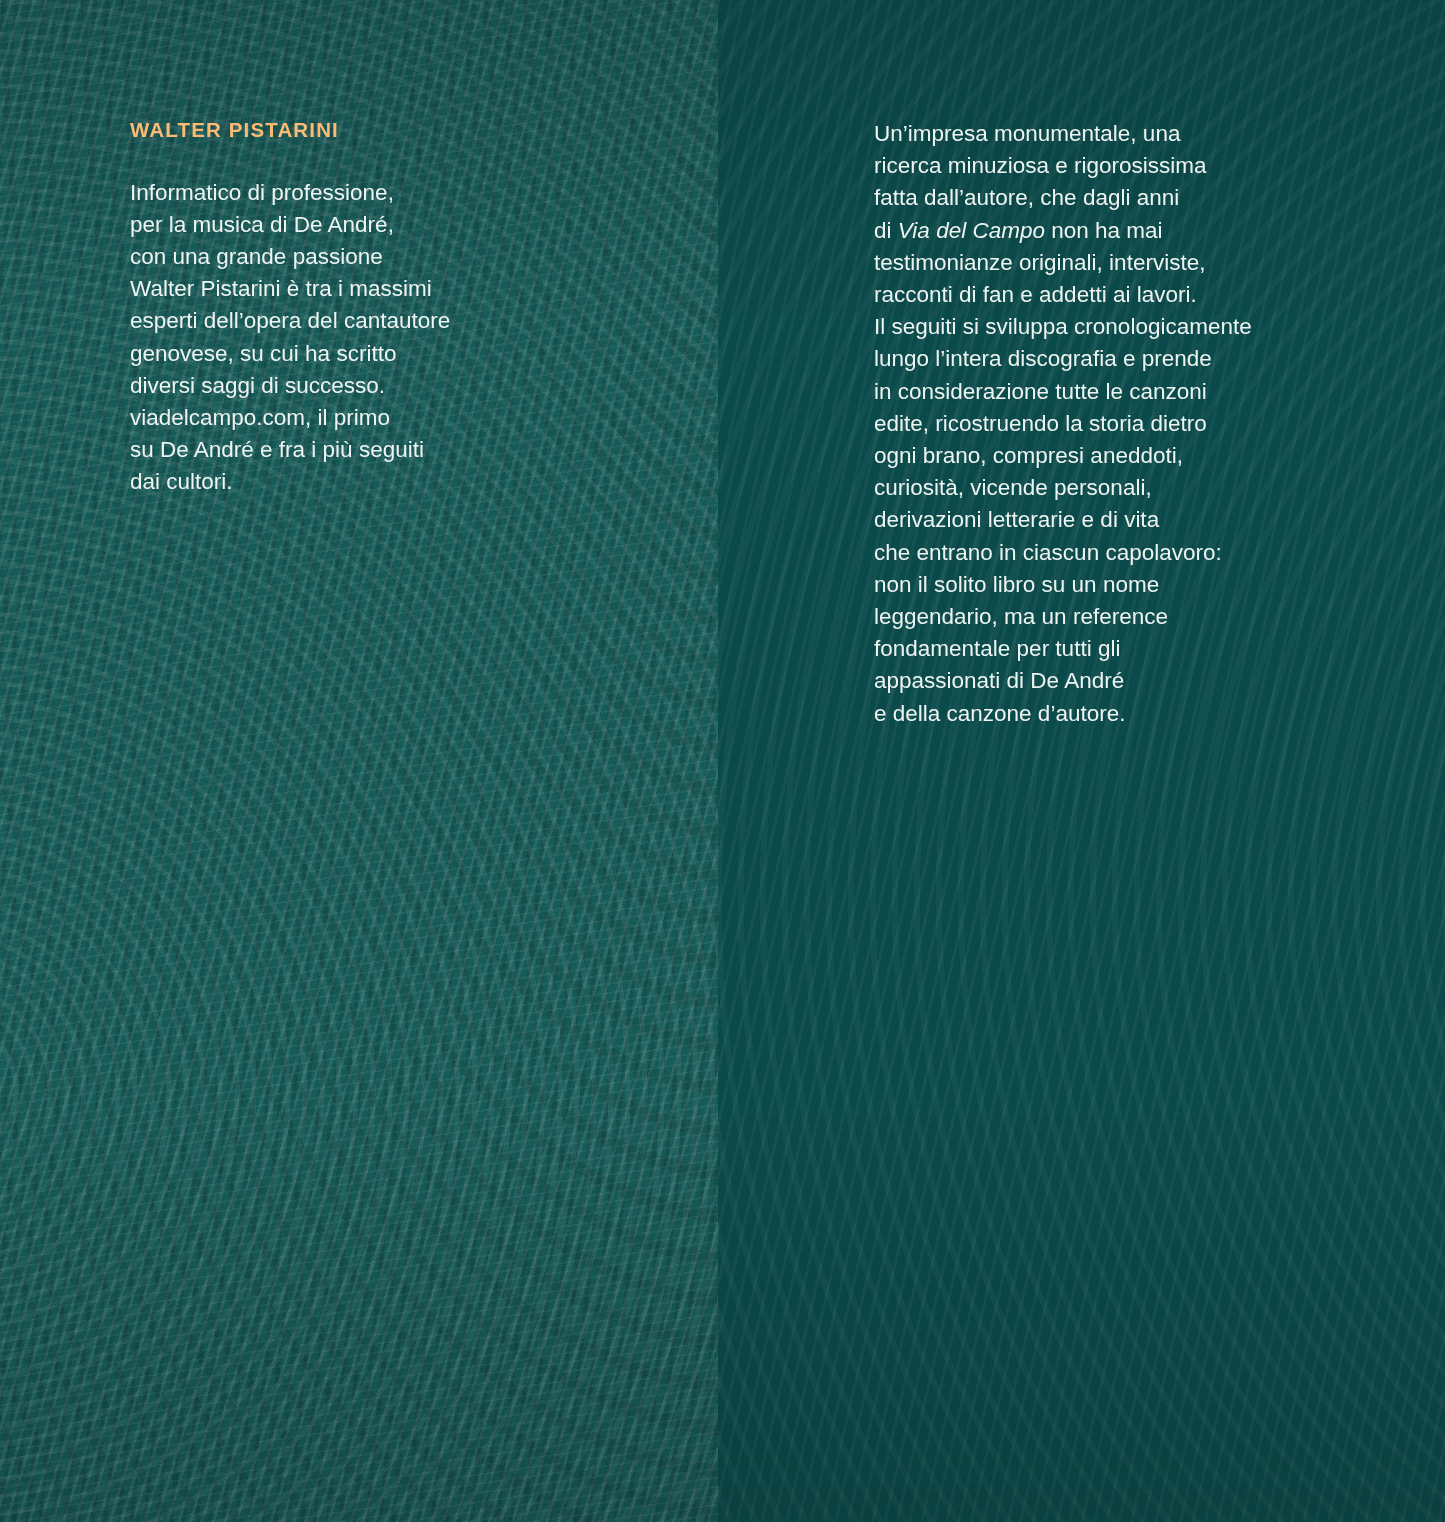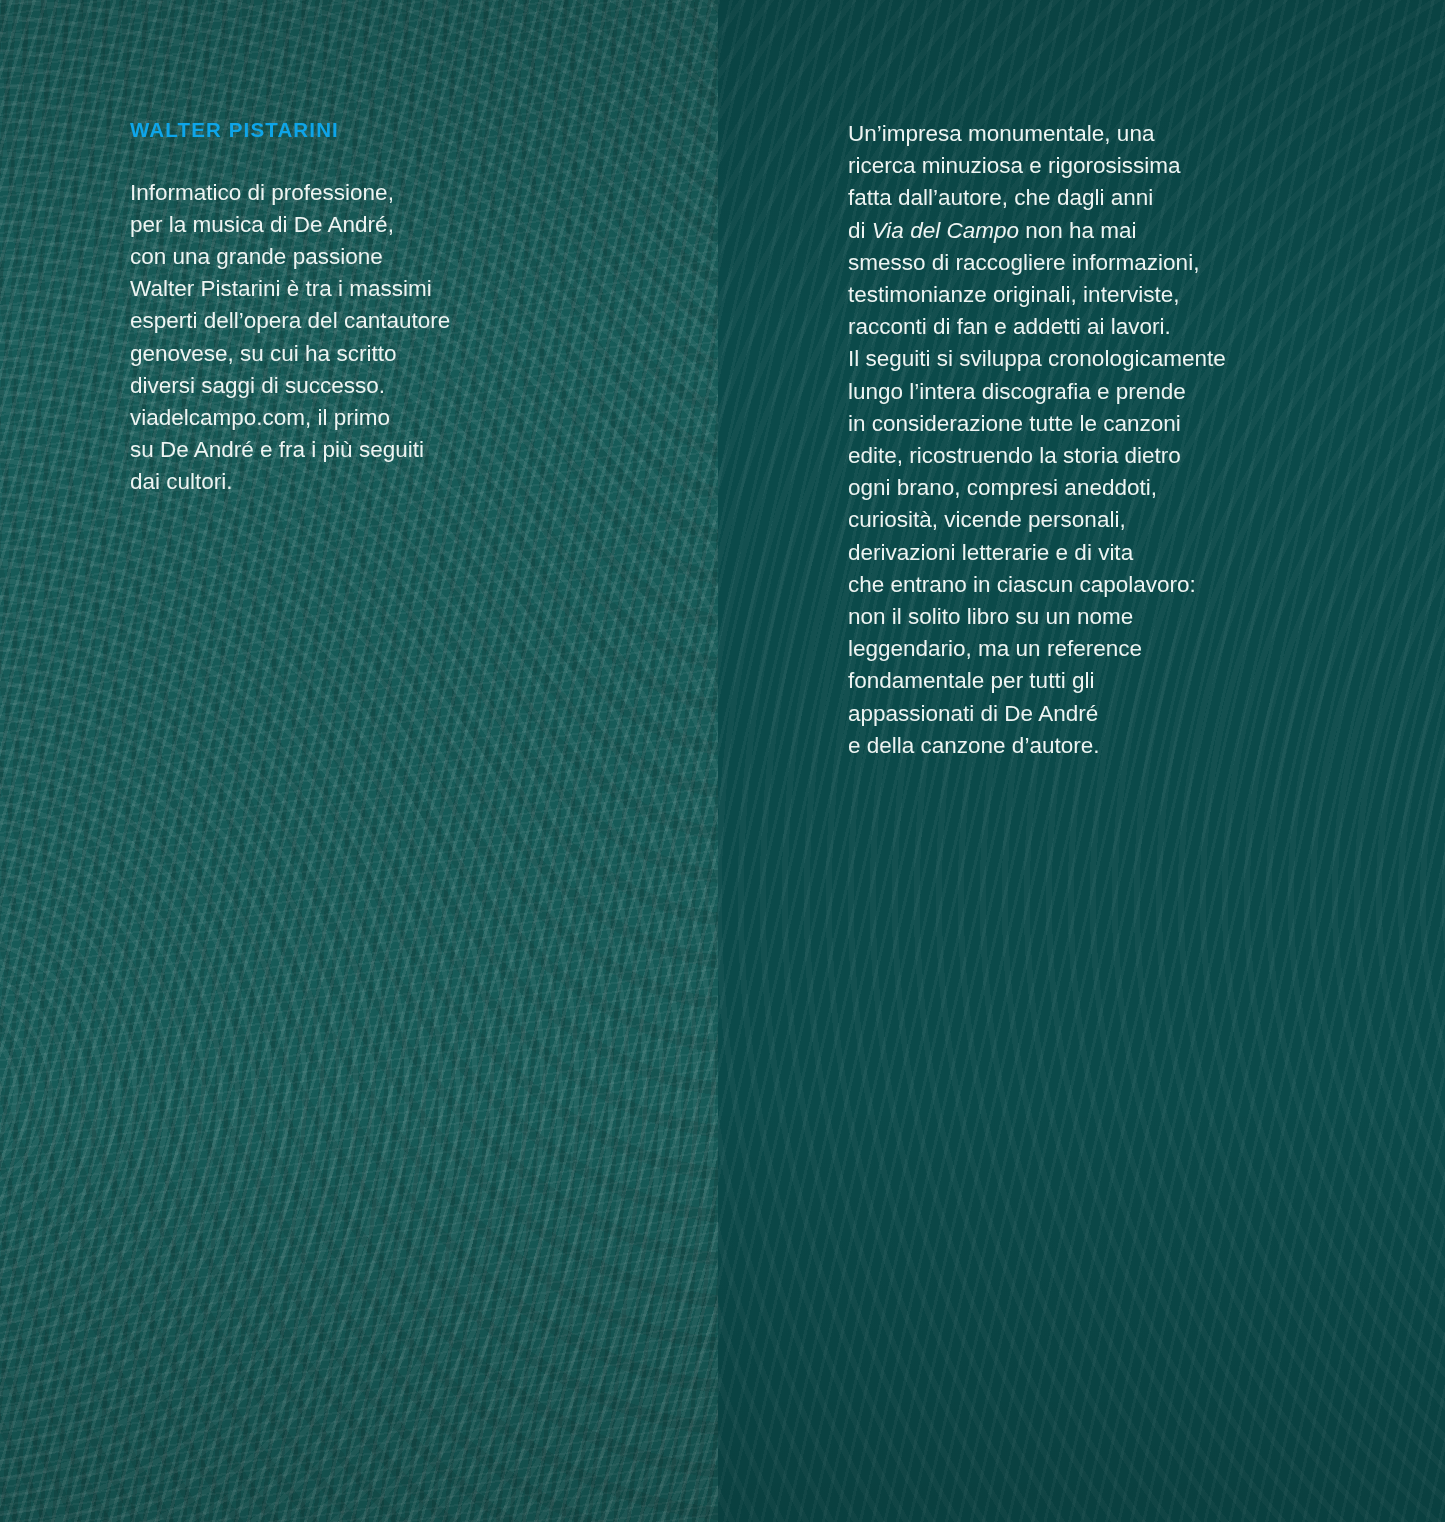--- a/index.html
+++ b/index.html
@@ -115,32 +115,32 @@
   .col {
     position: absolute;
     color: #f2f6f4;
   }
   .col-left {
     left: 130px;
     top: 118px;
     width: 520px;
   }
   .col-right {
-    left: 848px;
+    left: 874px;
     top: 118px;
     width: 500px;
   }
 
   .author-name {
     font-size: 20.5px;
     font-weight: bold;
     letter-spacing: 1.15px;
     line-height: 1.2;
     margin: 0 0 34px 0;
-    color: #0ea5e9;
+    color: #fdba74;
   }
 
   .bio-line,
   .blurb-line {
     font-size: 22.5px;
     line-height: 32.2px;
     white-space: pre;
     color: #eef4f2;
     font-weight: 400;
   }
@@ -188,21 +188,20 @@
         <div class="bio-line">dai cultori.</div>
       </div>
   </div>
 
   <div class="col col-right">
     <div class="blurb-text">
         <div class="blurb-line"><span>Un’impresa monumentale, una</span></div>
         <div class="blurb-line"><span>ricerca minuziosa e rigorosissima</span></div>
         <div class="blurb-line"><span>fatta dall’autore, che dagli anni</span></div>
         <div class="blurb-line"><span>di </span><span class="it">Via del Campo</span><span> non ha mai</span></div>
-        <div class="blurb-line"><span>smesso di raccogliere informazioni,</span></div>
         <div class="blurb-line"><span>testimonianze originali, interviste,</span></div>
         <div class="blurb-line"><span>racconti di fan e addetti ai lavori.</span></div>
         <div class="blurb-line"><span>Il seguiti si sviluppa cronologicamente</span></div>
         <div class="blurb-line"><span>lungo l’intera discografia e prende</span></div>
         <div class="blurb-line"><span>in considerazione tutte le canzoni</span></div>
         <div class="blurb-line"><span>edite, ricostruendo la storia dietro</span></div>
         <div class="blurb-line"><span>ogni brano, compresi aneddoti,</span></div>
         <div class="blurb-line"><span>curiosità, vicende personali,</span></div>
         <div class="blurb-line"><span>derivazioni letterarie e di vita</span></div>
         <div class="blurb-line"><span>che entrano in ciascun capolavoro:</span></div>

